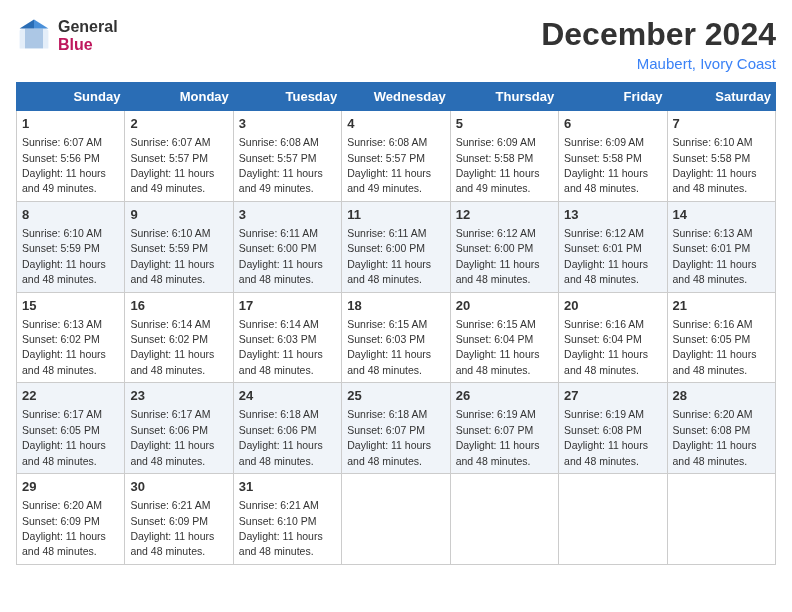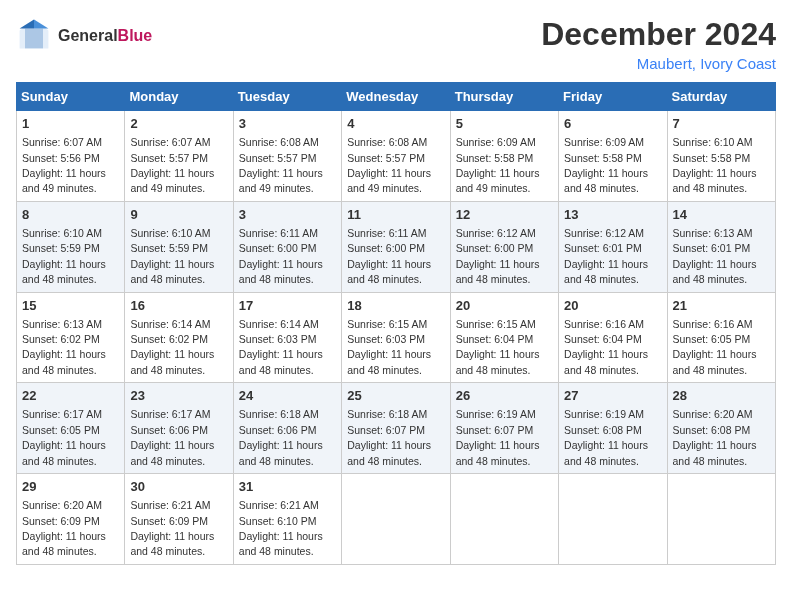--- a/index.html
+++ b/index.html
@@ -16,42 +16,42 @@
       align-items: flex-start;
       margin-bottom: 10px;
     }
     .logo {
       display: flex;
       align-items: center;
       gap: 6px;
     }
     .logo-text {
       display: flex;
-      flex-direction: row;
+      flex-direction: column;
       font-size: 16px;
       font-weight: bold;
       line-height: 1.1;
       color: #333;
     }
     .logo-text span:first-child { color: #333; }
     .logo-text span:last-child { color: #be185d; }
     .logo-icon svg { width: 36px; height: 36px; }
     .title-block { text-align: right; }
     .title-block h1 { font-size: 32px; font-weight: bold; color: #333; }
     .title-block h2 { font-size: 15px; font-weight: normal; color: #3b82f6; margin-top: 2px; }
     table {
       width: 100%;
       border-collapse: collapse;
       font-size: 11px;
     }
     thead tr th {
       background-color: #2a6db5;
       color: #fff;
       padding: 6px 4px;
-      text-align: left;
+      text-align: right;
       font-size: 13px;
       font-weight: bold;
       border: 1px solid #2a6db5;
     }
     tbody tr td {
       border: 1px solid #ccc;
       padding: 4px 5px;
       vertical-align: top;
       width: calc(100% / 7);
       height: 85px;

